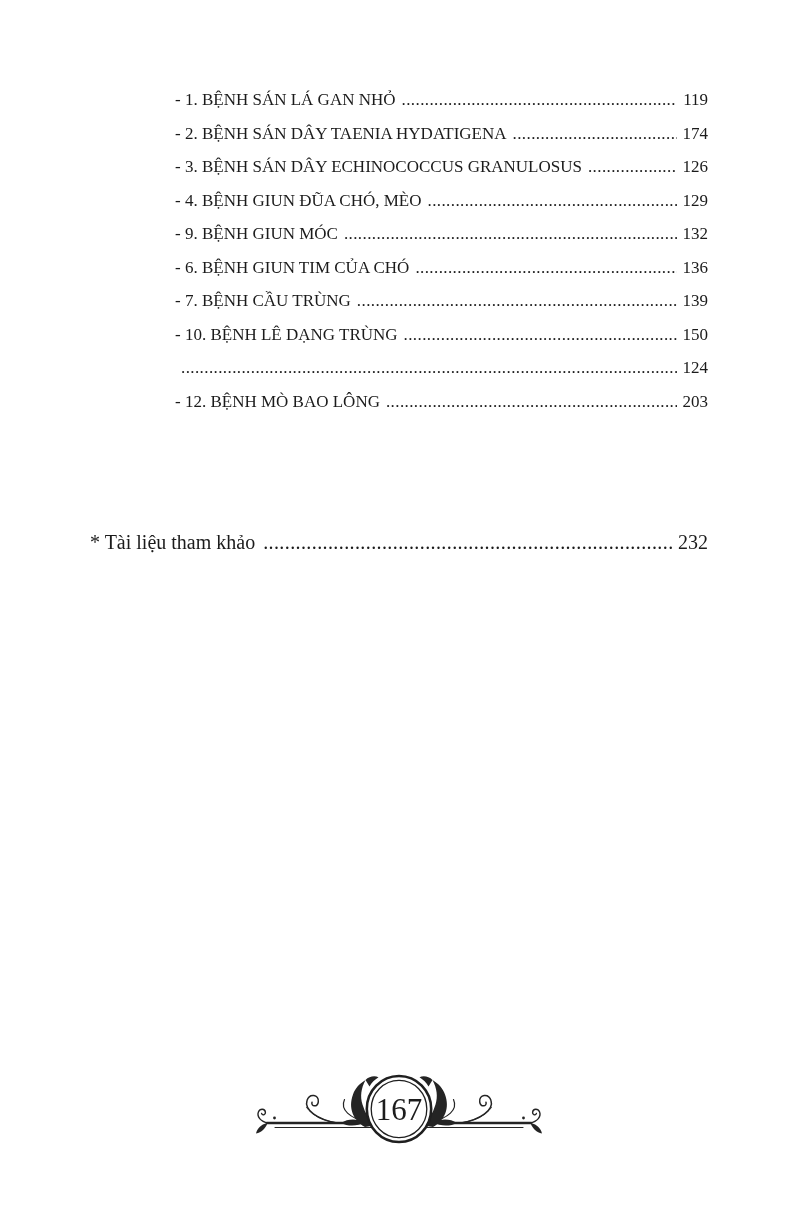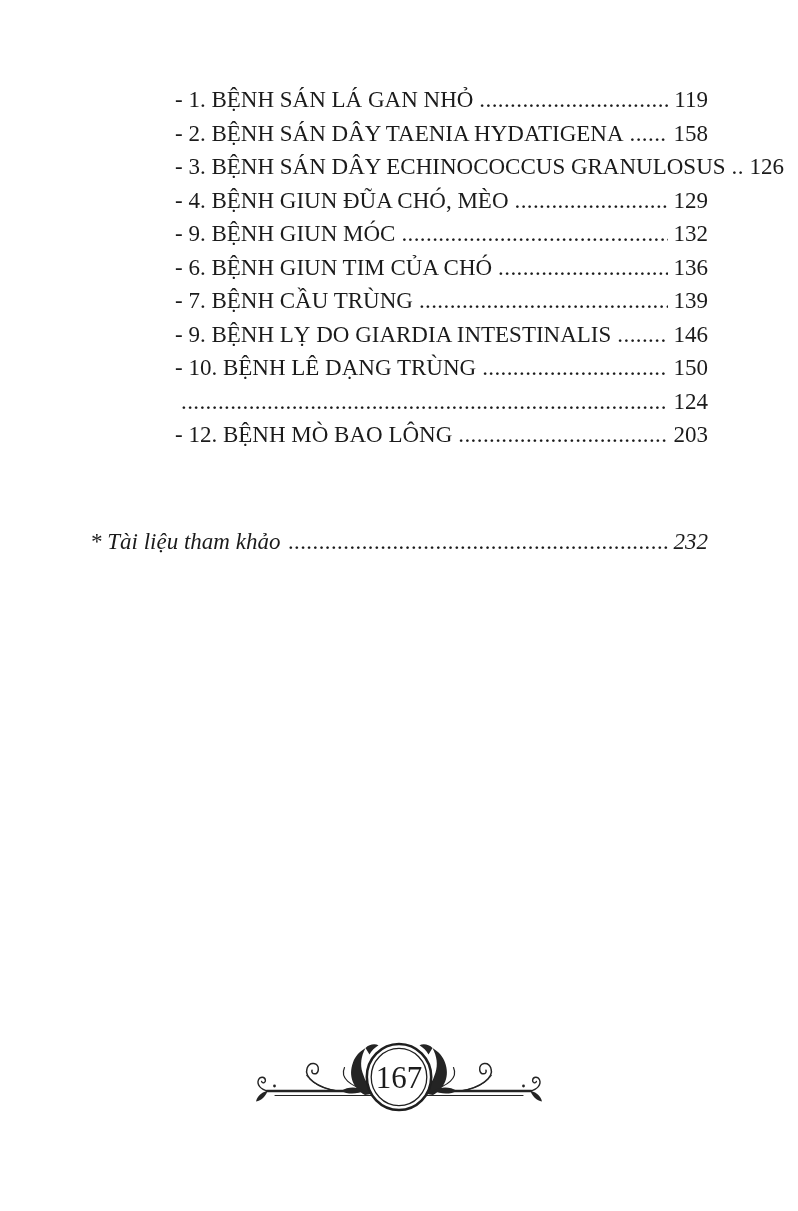--- a/index.html
+++ b/index.html
@@ -15,21 +15,21 @@
 
   
   .toc {
     position: absolute;
     left: 175px; top: 83px; width: 533px;
   }
   .toc-row {
     display: flex;
     height: 33.5px;
     line-height: 33.5px;
-    font-size: 23px;
+    font-size: 17px;
     white-space: nowrap;
   }
   .toc-label { flex: 0 0 auto; white-space: nowrap; }
   .leader {
     flex: 1 1 auto;
     min-width: 12px;
     overflow: hidden;
     white-space: nowrap;
     margin: 0 4px 0 6px;
   }
@@ -39,50 +39,49 @@
   }
   .toc-page { flex: 0 0 auto; padding-left: 2px; text-align: center; }
 
   
   .ref-row {
     position: absolute;
     left: 90px; top: 525px; width: 618px;
     display: flex;
     height: 34px;
     line-height: 34px;
-    font-size: 23px;
-    font-style: italic;
+    font-size: 20px;
     white-space: nowrap;
   }
   .ref-row .leader { margin: 0 4px 0 8px; }
 
   
   .footer-ornament {
     position: absolute;
-    left: 50%; top: 1032px;
+    left: 50%; top: 1064px;
     transform: translateX(-50%);
     width: 292px; height: 90px;
   }
   .footer-ornament svg { display: block; width: 292px; height: 90px; }
 </style>
 </head>
 <body>
 
 <div class="page">
 
   <main class="toc">
     <div class="toc-row">
       <span class="toc-label">- 1. BỆNH SÁN LÁ GAN NHỎ</span>
       <span class="leader"></span>
       <span class="toc-page">119</span>
     </div>
     <div class="toc-row">
       <span class="toc-label">- 2. BỆNH SÁN DÂY TAENIA HYDATIGENA</span>
       <span class="leader"></span>
-      <span class="toc-page">158</span>
+      <span class="toc-page">174</span>
     </div>
     <div class="toc-row">
       <span class="toc-label">- 3. BỆNH SÁN DÂY ECHINOCOCCUS GRANULOSUS</span>
       <span class="leader"></span>
       <span class="toc-page">126</span>
     </div>
     <div class="toc-row">
       <span class="toc-label">- 4. BỆNH GIUN ĐŨA CHÓ, MÈO</span>
       <span class="leader"></span>
       <span class="toc-page">129</span>
@@ -94,25 +93,20 @@
     </div>
     <div class="toc-row">
       <span class="toc-label">- 6. BỆNH GIUN TIM CỦA CHÓ</span>
       <span class="leader"></span>
       <span class="toc-page">136</span>
     </div>
     <div class="toc-row">
       <span class="toc-label">- 7. BỆNH CẦU TRÙNG</span>
       <span class="leader"></span>
       <span class="toc-page">139</span>
-    </div>
-    <div class="toc-row">
-      <span class="toc-label">- 9. BỆNH LỴ DO GIARDIA INTESTINALIS</span>
-      <span class="leader"></span>
-      <span class="toc-page">146</span>
     </div>
     <div class="toc-row">
       <span class="toc-label">- 10. BỆNH LÊ DẠNG TRÙNG</span>
       <span class="leader"></span>
       <span class="toc-page">150</span>
     </div>
     <div class="toc-row">
       <span class="leader"></span>
       <span class="toc-page">124</span>
     </div>

